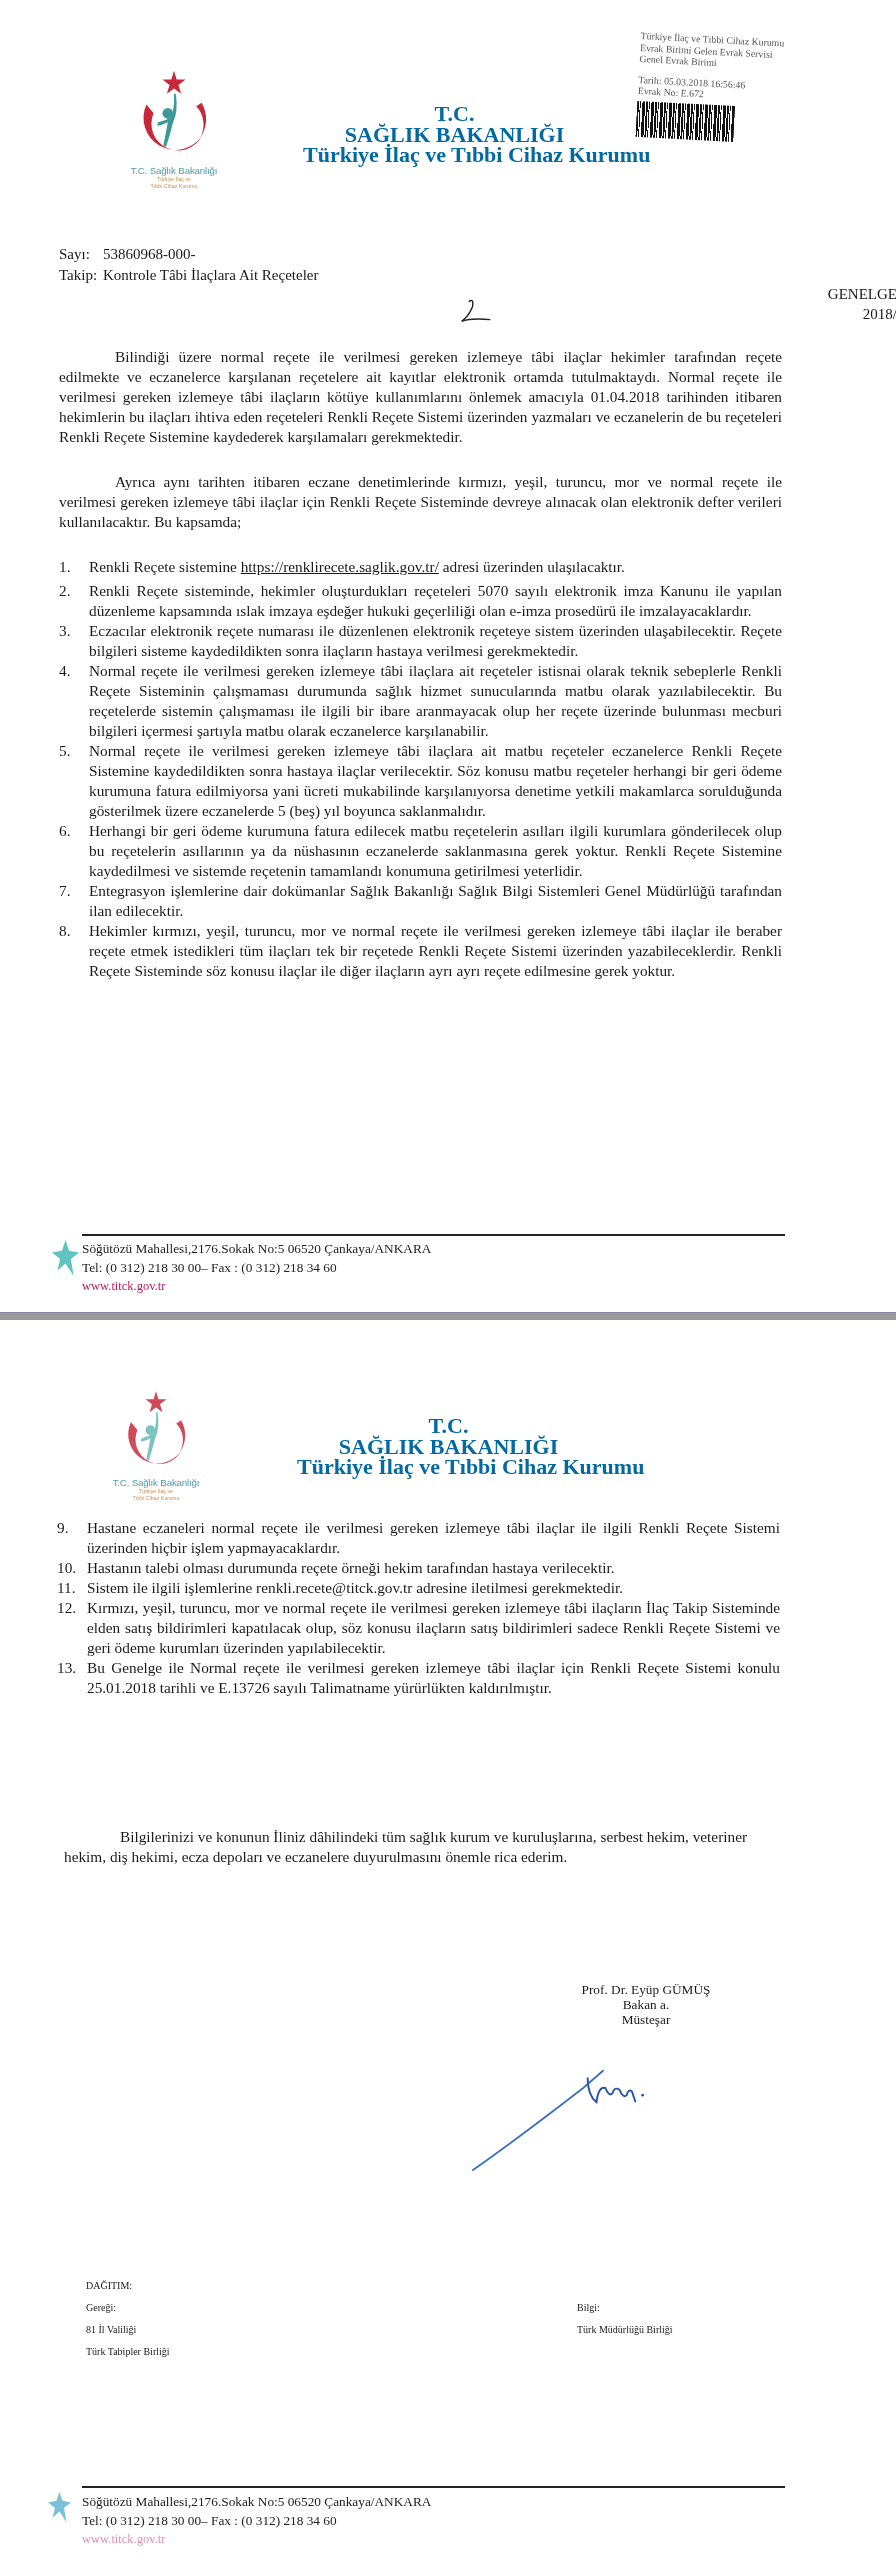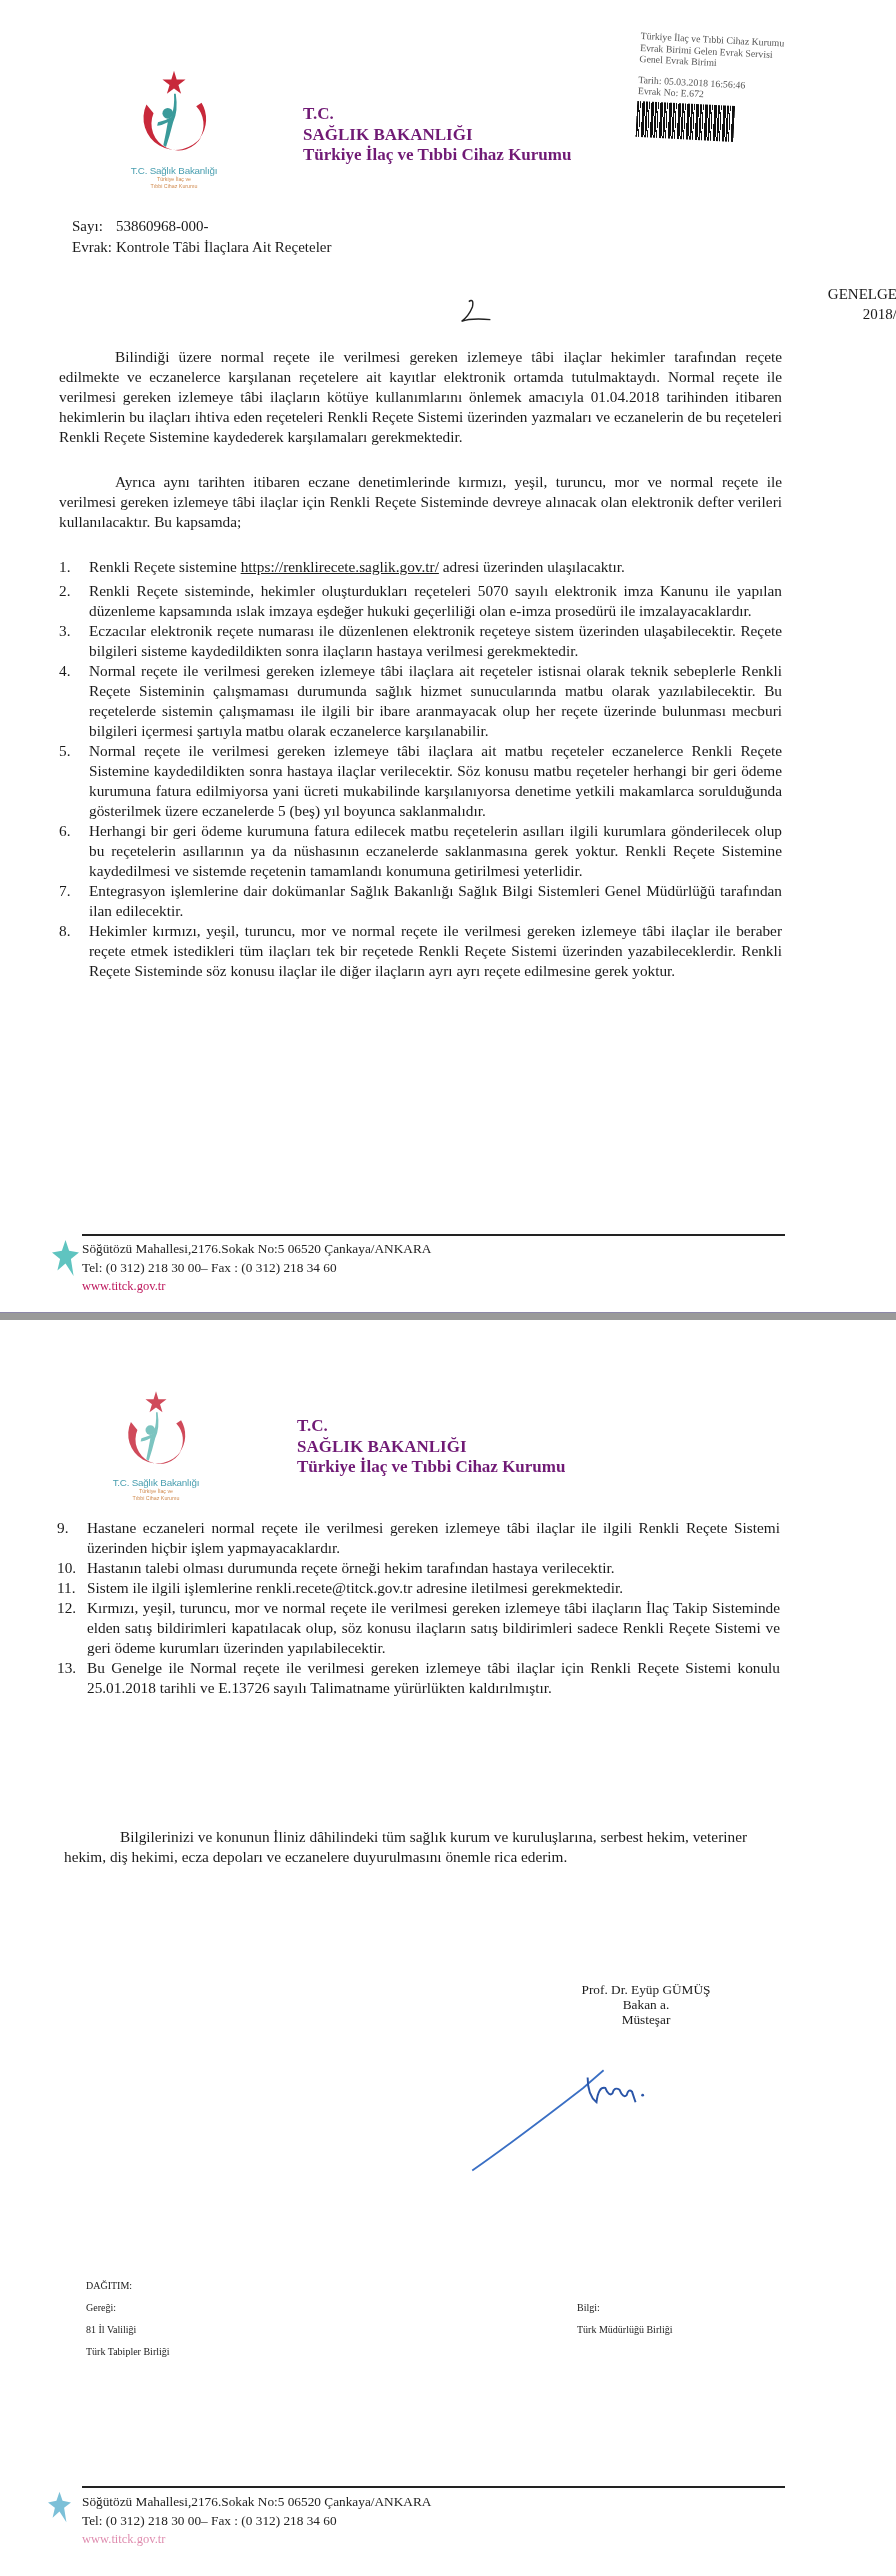--- a/index.html
+++ b/index.html
@@ -8,29 +8,29 @@
   .page { position: absolute; left: 0; width: 897px; background: #fff; }
   #page1 { top: 0; height: 1312px; }
   #page2 { top: 1320px; height: 1256px; }
   .page-sep { position: absolute; left: 0; top: 1312px; width: 897px; height: 8px; background: #9a9a9a; border-top: 0.9px solid #8b86a8; }
 
   .logo { position: absolute; width: 98px; text-align: center; }
   .logo svg { display: block; margin: 0 auto; }
   .logo .logo-title { font-family: "Liberation Sans", sans-serif; font-size: 9.8px; color: #4a9fb0; letter-spacing: -0.2px; white-space: nowrap; }
   .logo .logo-sub { font-family: "Liberation Sans", sans-serif; font-size: 5.3px; color: #d08a4e; line-height: 7.1px; }
 
-  .header { position: absolute; text-align: left; font-weight: bold; font-size: 17px; line-height: 20.5px; color: #701a75; }
+  .header { position: absolute; text-align: center; font-weight: bold; font-size: 22px; line-height: 20.5px; color: #0369a1; }
   .header div { white-space: nowrap; }
 
   .stamp { position: absolute; left: 641px; top: 30px; width: 249px; height: 142px; transform: rotate(3deg); transform-origin: left top; font-size: 9.8px; line-height: 11.6px; color: #555; }
   .stamp .stamp-line { white-space: nowrap; }
   .stamp .gap { height: 9px; }
   .barcode { margin-top: 3.6px; width: 98px; height: 36px; background: repeating-linear-gradient(90deg, #111 0 1.8px, #fff 1.8px 2.7px, #111 2.7px 3.6px, #fff 3.6px 5.3px, #111 5.3px 8px, #fff 8px 9px); }
 
-  .meta { position: absolute; left: 72px; font-size: 15px; line-height: 21.4px; }
+  .meta { position: absolute; left: 59px; font-size: 15px; line-height: 21.4px; margin-top: 28px; }
   .meta .lbl { display: inline-block; width: 44px; }
 
   .genelge { position: absolute; left: 0; width: 897px; text-align: right; font-size: 15px; line-height: 19.6px; }
   .genelge .scribble { position: absolute; left: 458px; top: 12.5px; }
 
   .para { position: absolute; left: 59px; width: 723px; font-size: 15.3px; line-height: 20px; text-align: justify; }
   .para.indent { text-indent: 56px; }
   ol.items { position: absolute; left: 59px; width: 723px; list-style: none; font-size: 15.3px; line-height: 20px; }
   ol.items li { position: relative; padding-left: 30px; text-align: justify; margin-bottom: 0px; }
   ol.items li .num { position: absolute; left: 0; top: 0; }
@@ -75,21 +75,21 @@
     <div class="stamp-line">Evrak Birimi Gelen Evrak Servisi</div>
     <div class="stamp-line">Genel Evrak Birimi</div>
     <div class="gap"></div>
     <div class="stamp-line">Tarih: 05.03.2018 16:56:46</div>
     <div class="stamp-line">Evrak No: E.672</div>
     <div class="barcode"></div>
   </div>
 
   <div class="meta" style="top:216px;">
     <div><span class="lbl">Sayı:</span><span>53860968-000-</span></div>
-    <div><span class="lbl">Evrak:</span><span>Kontrole Tâbi İlaçlara Ait Reçeteler</span></div>
+    <div><span class="lbl">Takip:</span><span>Kontrole Tâbi İlaçlara Ait Reçeteler</span></div>
   </div>
 
   <div class="genelge" style="top:285px;">
     <div>GENELGE</div>
     <div>2018/</div>
     <svg class="scribble" width="36" height="27" viewBox="0 0 40 30">
       <path d="M12 4 Q18 0 16 10 Q12 20 4 26 Q14 22 36 24" stroke="#222" stroke-width="1.6" fill="none"></path>
     </svg>
   </div>
 

